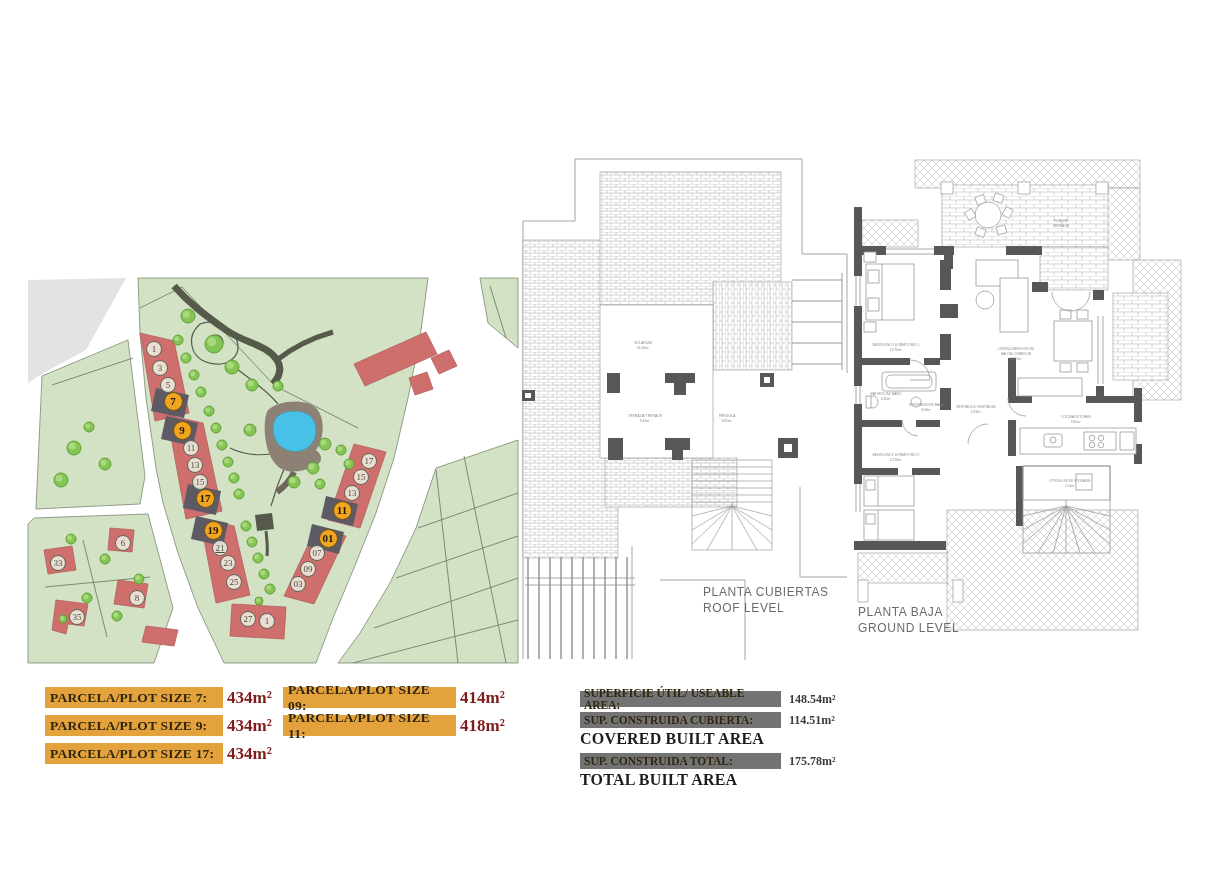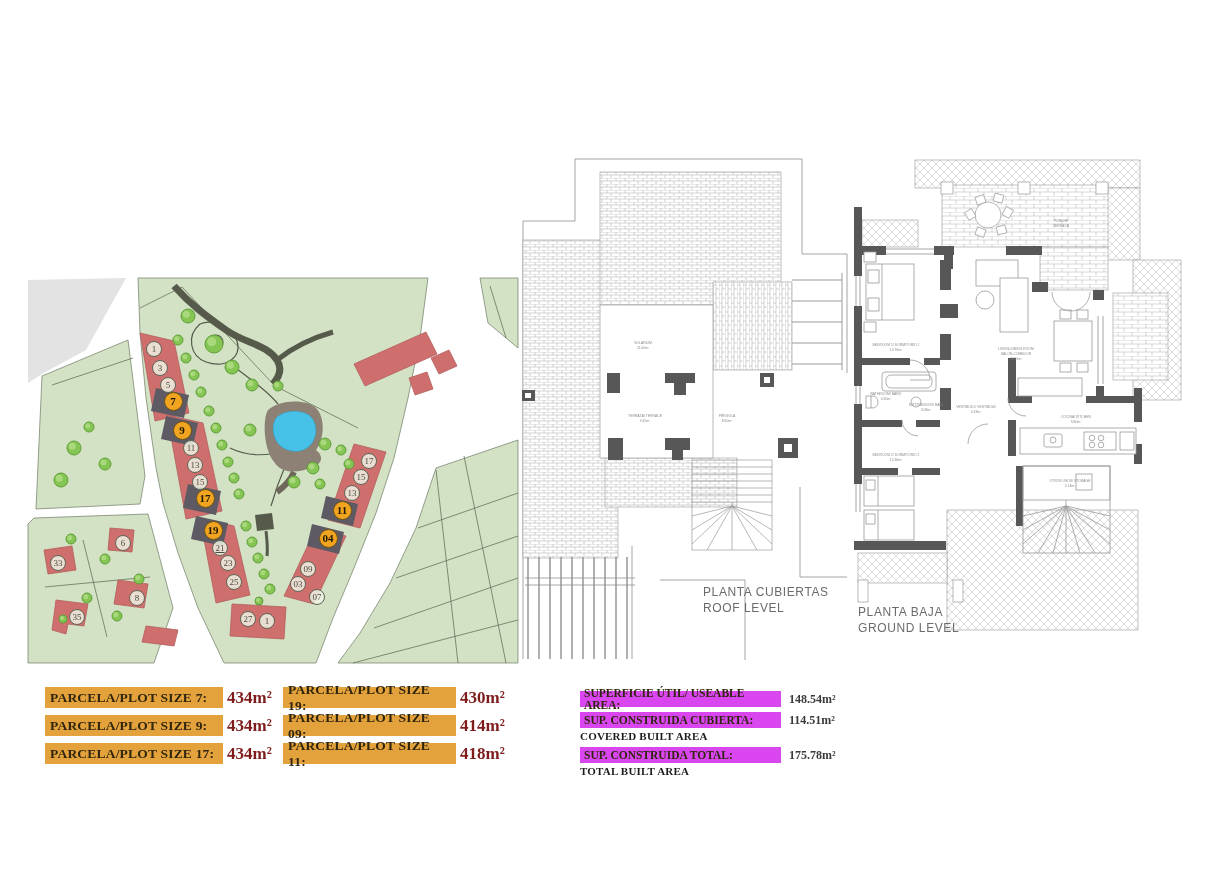--- a/index.html
+++ b/index.html
@@ -20,24 +20,24 @@
   #plot-col2{left:283px;top:687px;}
   .plot-row{display:flex;align-items:center;height:21px;margin-bottom:7px;}
   .plot-bar{background:#e3a23c;height:21px;display:flex;align-items:center;padding:0 5px 0 5px;
             font-weight:bold;font-size:13.5px;color:#30250d;letter-spacing:.2px;box-sizing:border-box;}
   #plot-col1 .plot-bar{width:178px;}
   #plot-col2 .plot-bar{width:173px;}
   .plot-val{font-weight:bold;font-size:17px;color:#7f1d1d;margin-left:4px;white-space:nowrap;}
   #area-col{position:absolute;left:580px;top:691px;display:flex;flex-direction:column;}
   .area-row{margin-bottom:5px;}
   .area-line{display:flex;align-items:center;}
-  .area-bar{background:#d946ef;width:201px;height:16px;display:flex;align-items:center;
+  .area-bar{background:#737373;width:201px;height:16px;display:flex;align-items:center;
             padding:0 4px;font-weight:bold;font-size:11.5px;color:#30250d;box-sizing:border-box;}
   .area-val{font-weight:bold;font-size:12px;color:#3a3a3a;margin-left:8px;white-space:nowrap;}
-  .area-sub{font-weight:bold;font-size:11px;color:#1d1d1d;margin-top:2px;letter-spacing:.2px;min-height:12px;}
+  .area-sub{font-weight:bold;font-size:16px;color:#1d1d1d;margin-top:2px;letter-spacing:.2px;min-height:12px;}
   
   .plan-title{font-family:"Liberation Sans",sans-serif;fill:#6b6b6b;font-size:12px;letter-spacing:.6px;}
   .room-lbl{font-family:"Liberation Sans",sans-serif;fill:#8a8a8a;font-size:3.4px;text-anchor:middle;}
 </style>
 </head>
 <body>
 <div id="page">
 
 <svg id="site-map" style="left:28px;top:278px" width="490" height="385" viewBox="0 0 490 385">
 
@@ -445,22 +445,22 @@
       <div class="marker hl" style="left: 175.5px; top: 242.5px;">19</div>
       <div class="marker plain" style="left: 184px; top: 262px; text-decoration: underline;">21</div>
       <div class="marker plain" style="left: 192px; top: 277px;">23</div>
       <div class="marker plain" style="left: 198px; top: 296px;">25</div>
       <div class="marker plain" style="left: 212px; top: 333px;">27</div>
       <div class="marker plain" style="left: 231px; top: 335px;">1</div>
       <div class="marker plain" style="left: 333px; top: 175px;">17</div>
       <div class="marker plain" style="left: 325px; top: 191px;">15</div>
       <div class="marker plain" style="left: 316px; top: 207px;">13</div>
       <div class="marker hl" style="left: 304.5px; top: 222.5px;">11</div>
-      <div class="marker hl" style="left: 290.5px; top: 250.5px;">04</div>
-      <div class="marker plain" style="left: 281px; top: 267px; margin-top: 44px;">07</div>
+      <div class="marker hl" style="left: 290.5px; top: 250.5px;">01</div>
+      <div class="marker plain" style="left: 281px; top: 267px;">07</div>
       <div class="marker plain" style="left: 272px; top: 283px;">09</div>
       <div class="marker plain" style="left: 262px; top: 298px;">03</div>
       <div class="marker plain" style="left: 22px; top: 277px;">33</div>
       <div class="marker plain" style="left: 87px; top: 257px;">6</div>
       <div class="marker plain" style="left: 41px; top: 331px;">35</div>
       <div class="marker plain" style="left: 101px; top: 312px;">8</div>
     </div>
 
 <div id="plot-col1" class="plot-col">
       <div class="plot-row">
@@ -471,24 +471,20 @@
         <div class="plot-bar">PARCELA/PLOT SIZE 9:</div>
         <div class="plot-val">434m²</div>
       </div>
       <div class="plot-row">
         <div class="plot-bar">PARCELA/PLOT SIZE 17:</div>
         <div class="plot-val">434m²</div>
       </div>
     </div>
 <div id="plot-col2" class="plot-col">
       <div class="plot-row">
-        <div class="plot-bar">PARCELA/PLOT SIZE 19:</div>
-        <div class="plot-val">430m²</div>
-      </div>
-      <div class="plot-row">
         <div class="plot-bar">PARCELA/PLOT SIZE 09:</div>
         <div class="plot-val">414m²</div>
       </div>
       <div class="plot-row">
         <div class="plot-bar">PARCELA/PLOT SIZE 11:</div>
         <div class="plot-val">418m²</div>
       </div>
     </div>
 
 <div id="area-col">

